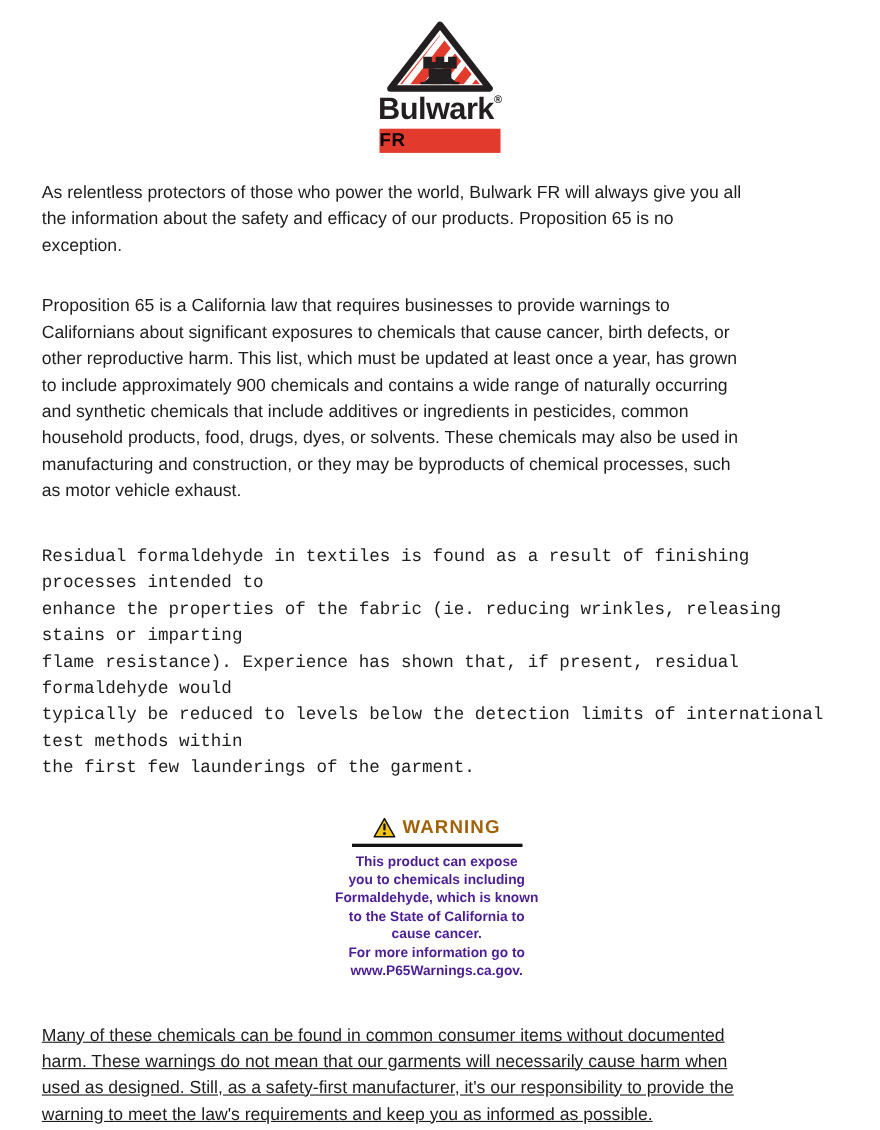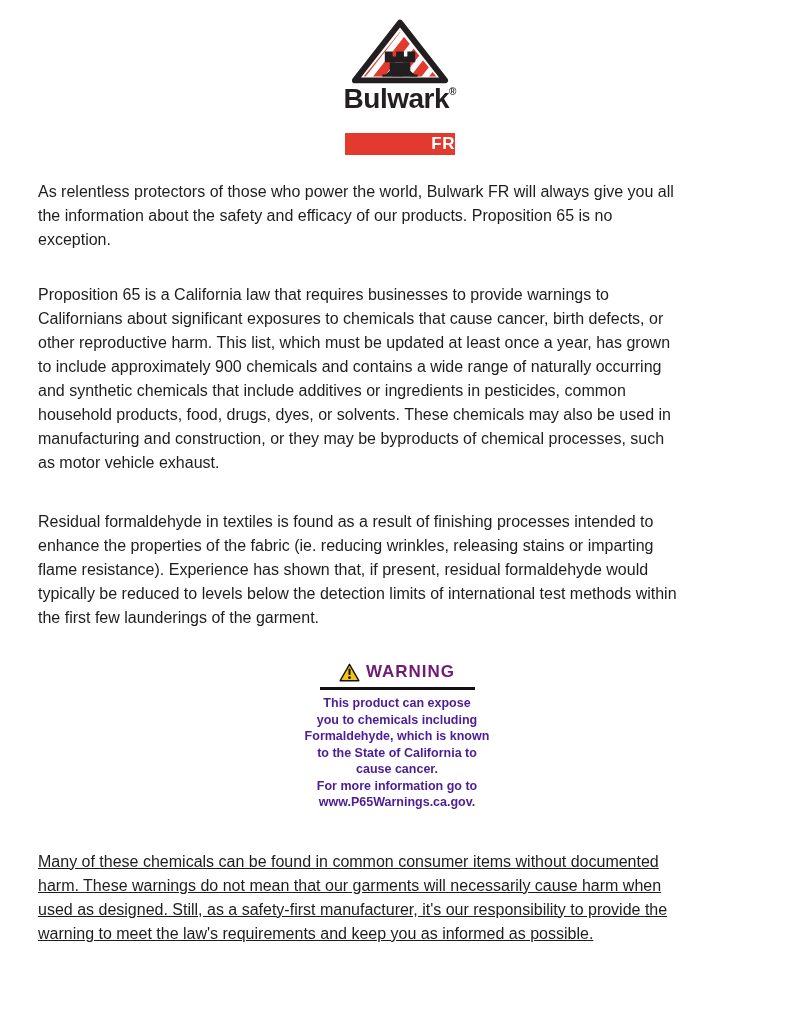--- a/index.html
+++ b/index.html
@@ -36,60 +36,60 @@
   .brand-reg {
     font-size: 10px;
     font-weight: bold;
     color: #231f20;
     vertical-align: top;
     line-height: 14px;
   }
   .fr-bar {
     width: 110px;
     height: 22px;
-    margin: 17px auto 0 auto;
+    margin: 0 auto 0 auto;
     background: #e23b2e;
-    color: #ffffff;
+    color: #000000;
     font-size: 17px;
     font-weight: bold;
     line-height: 22px;
-    text-align: right;
+    text-align: left;
     letter-spacing: 0.5px;
   }
   
   .content {
     margin-top: 25px;
     padding: 0 44px 0 38px;
     font-size: 16px;
     line-height: 24px;
   }
   .content p {
     white-space: pre-line;
   }
   .p-intro    { margin-bottom: 31px; }
   .p-prop65   { margin-bottom: 35px; }
-  .p-formald  { margin-bottom: 30px; }
+  .p-formald  { margin-bottom: 30px; font-family: Liberation Mono, monospace; }
   .p-please   { margin-bottom: 19px; padding-left: 5px; }
   .p-closing  { margin-top: 39px; text-decoration: underline; }
   
   .warning-block {
     width: 230px;
     margin: 0 auto;
     text-align: center;
   }
   .warning-header {
     display: flex;
     align-items: center;
     justify-content: center;
     gap: 6px;
   }
   .warning-title {
     font-size: 17px;
     font-weight: bold;
-    color: #701a75;
+    color: #a16207;
     letter-spacing: 1px;
     text-align: center;
   }
   .warning-underline {
     width: 155px;
     height: 3px;
     background: #111111;
     margin: 3px auto 0 auto;
   }
   .warning-body {

